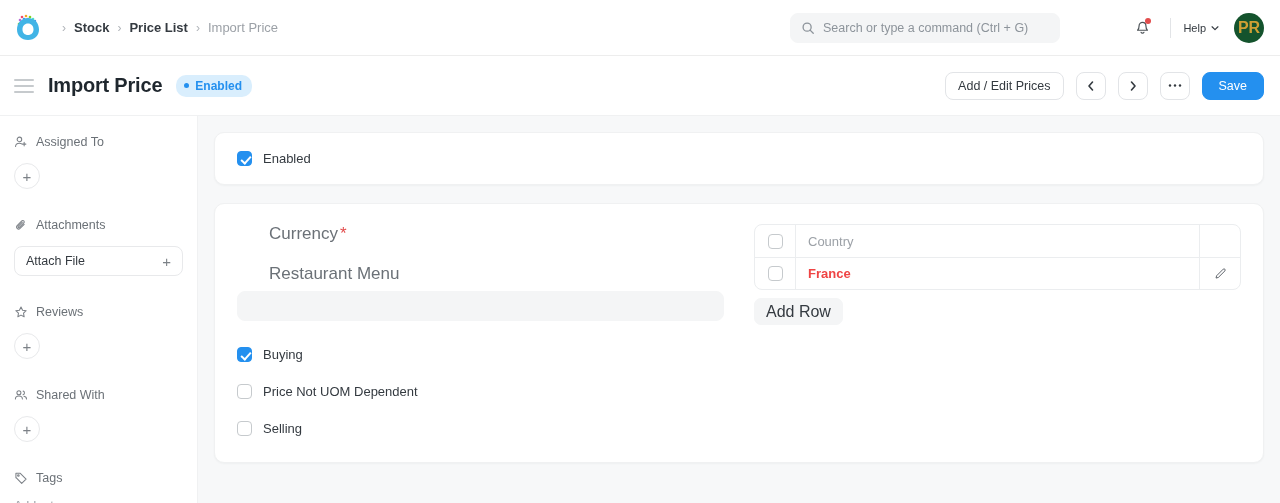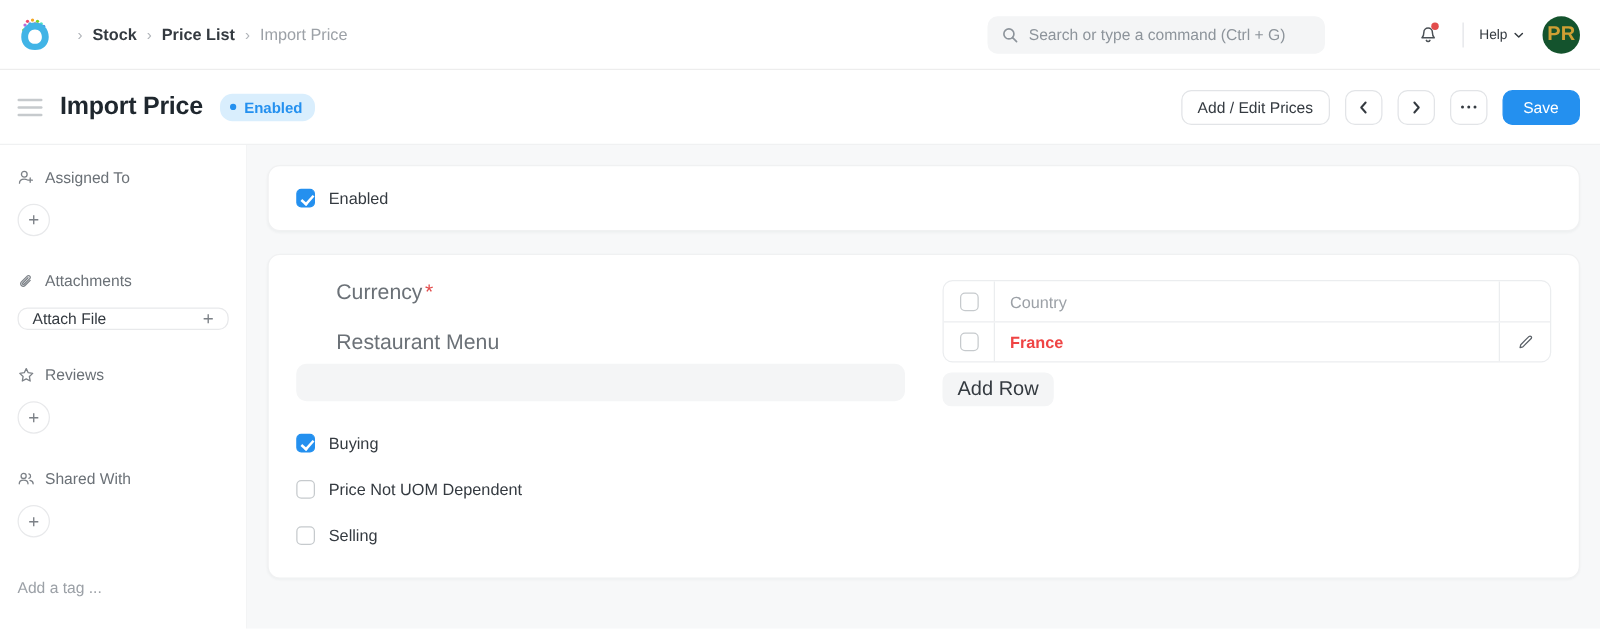--- a/index.html
+++ b/index.html
@@ -100,21 +100,21 @@
   }
   .plus-circle {
     width: 26px; height: 26px; border-radius: 50%;
     border: 1px solid #e8e9eb; background: #fff;
     display: flex; align-items: center; justify-content: center;
     color: #7c8187; font-size: 15px; line-height: 1;
     margin-top: 9px; cursor: pointer;
   }
   .attach-btn {
     margin-top: 9px;
-    height: 18px; width: 100%;
+    height: 30px; width: 100%;
     border: 1px solid #e8e9eb; border-radius: 8px; background: #fff;
     display: flex; align-items: center; justify-content: space-between;
     padding: 0 11px; font-size: 12.5px; color: #343a40; cursor: pointer;
   }
   .attach-btn .pl { color: #7c8187; font-size: 15px; }
   .tag-input { margin-top: 9px; font-size: 12.5px; color: #9ca1a7; cursor: text; }
   .sb-sp { height: 18px; }
 
   
   .content { flex: 1 1 auto; background: #f7f8f9; padding: 16px 16px 0 16px; overflow: hidden; }
@@ -336,20 +336,29 @@
           </svg>
         </span>
         <span>Shared With</span>
       </div>
       <div class="plus-circle">+</div>
     </div>
 
     <div class="sb-sp"></div>
 
     <div class="sb-group">
+      <div class="sb-head">
+        <span>
+          <svg width="14" height="14" viewBox="0 0 16 16" fill="none" stroke="#7c8187" stroke-width="1.2">
+            <path d="M2.2 7.6V2.6h5l6.6 6.6-5 5-6.4-6.6Z" stroke-linejoin="round"></path>
+            <circle cx="5" cy="5.2" r="0.9"></circle>
+          </svg>
+        </span>
+        <span>Tags</span>
+      </div>
       <div class="tag-input">Add a tag ...</div>
     </div>
   </div>
 
   <div class="content">
 
     <div class="card top">
       <div class="cbrow">
         <span class="cb on"></span>
         <span class="cb-label">Enabled</span>

